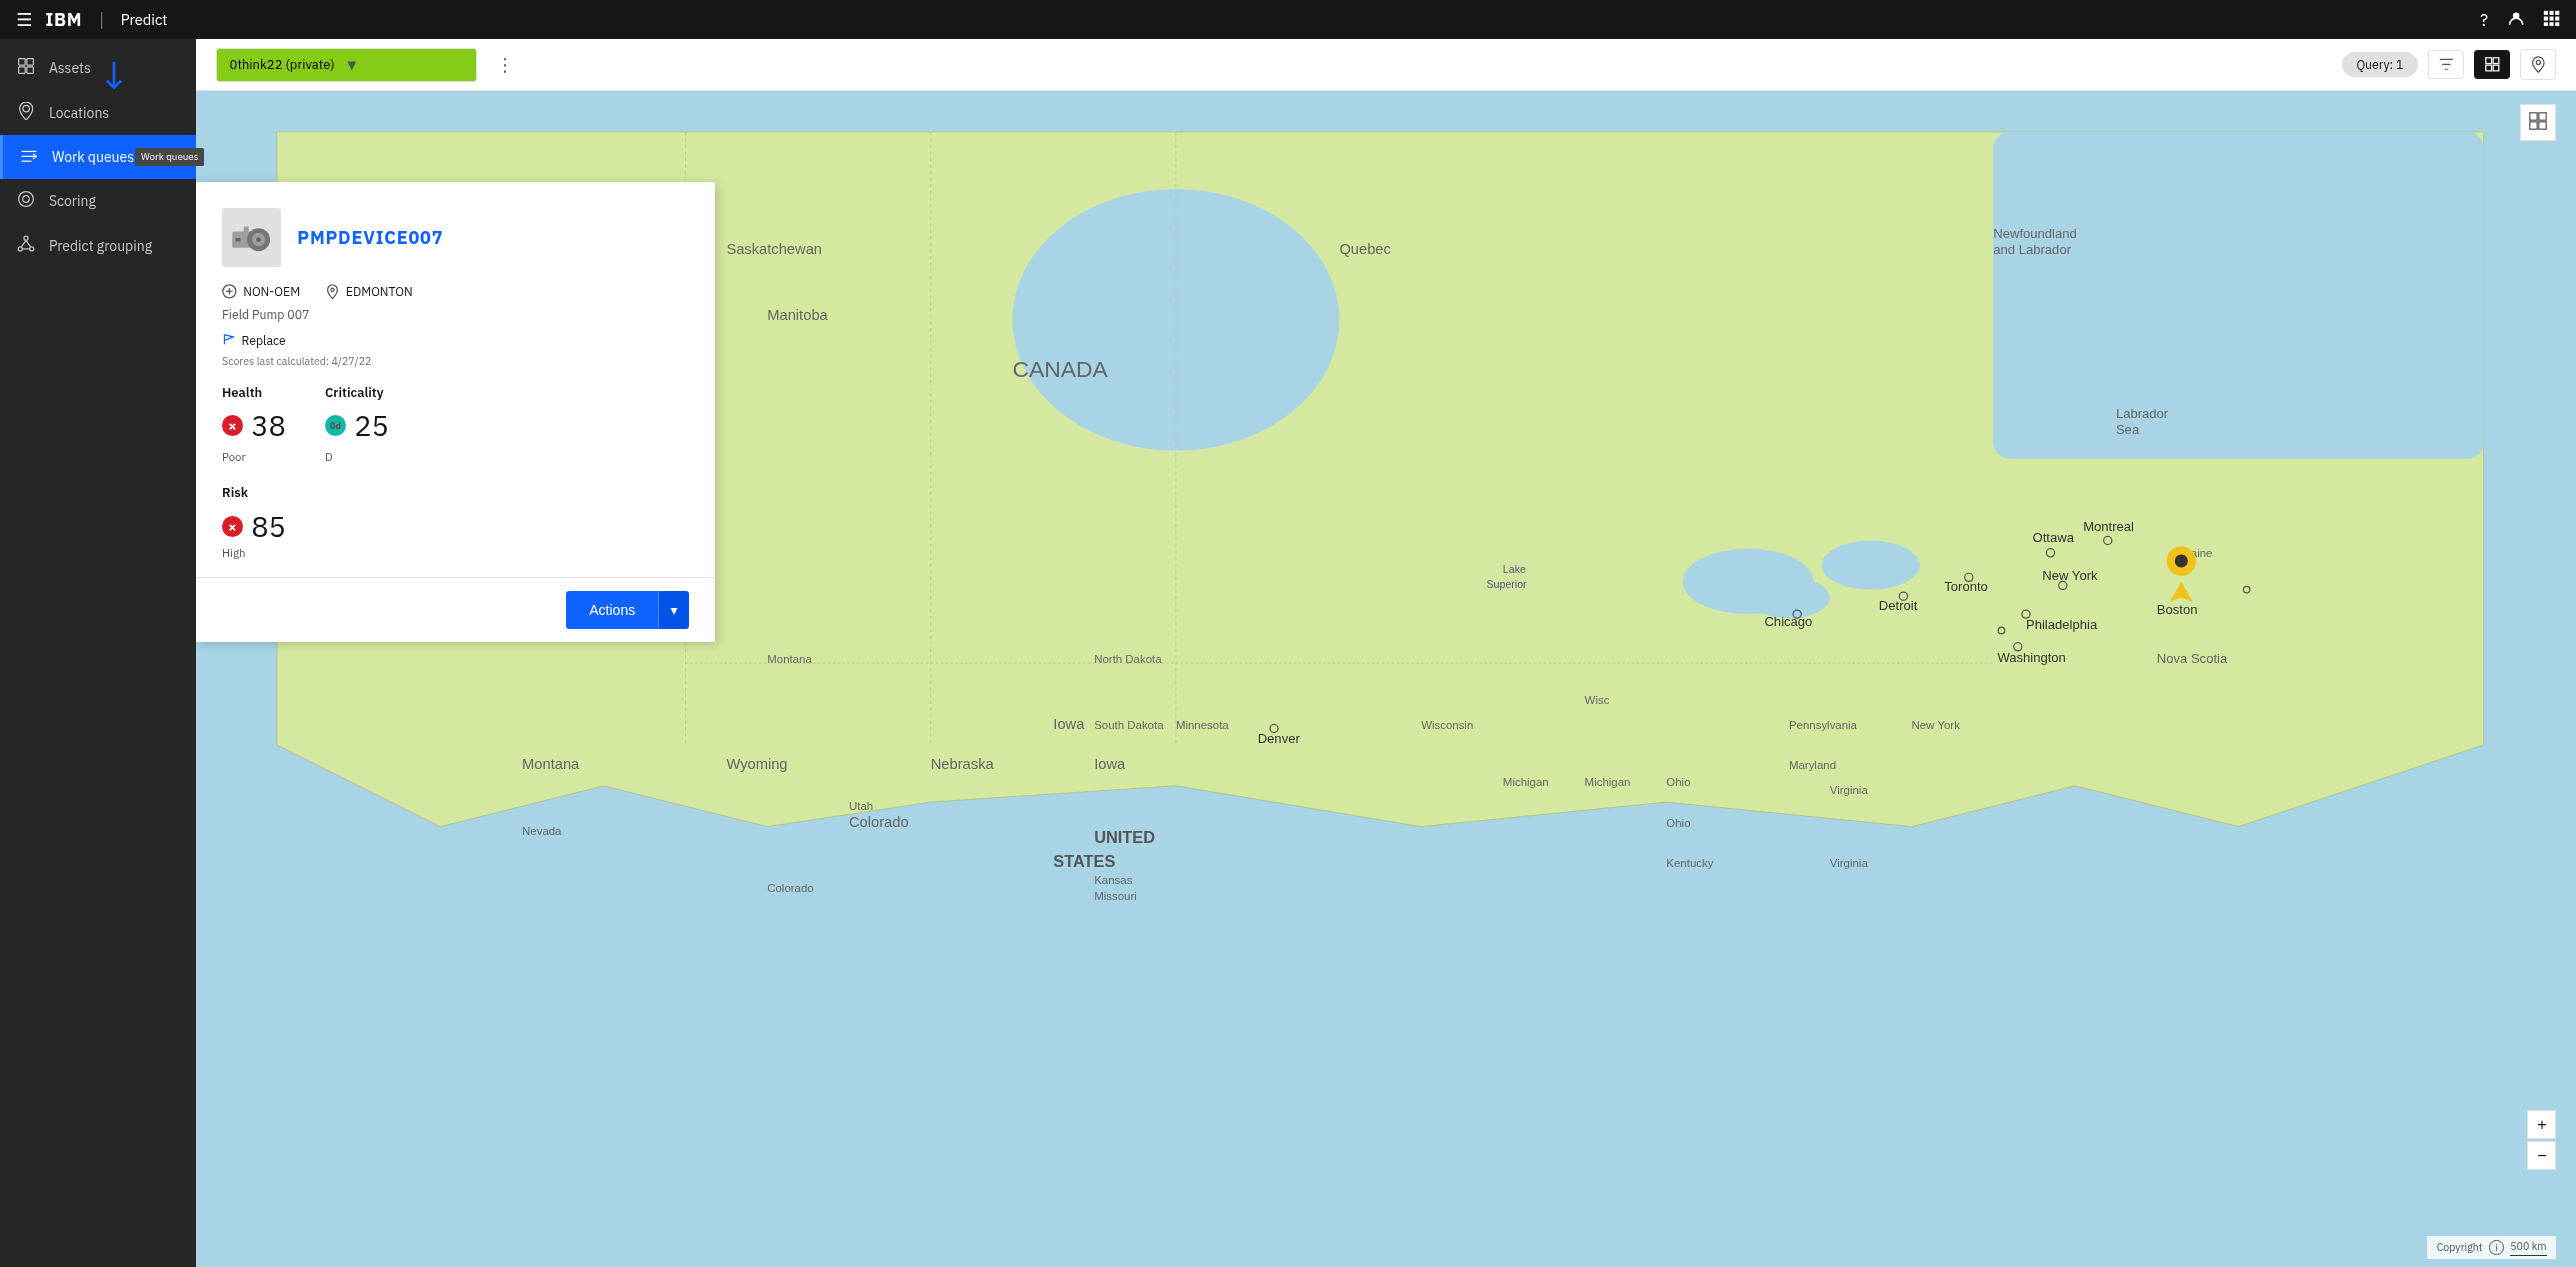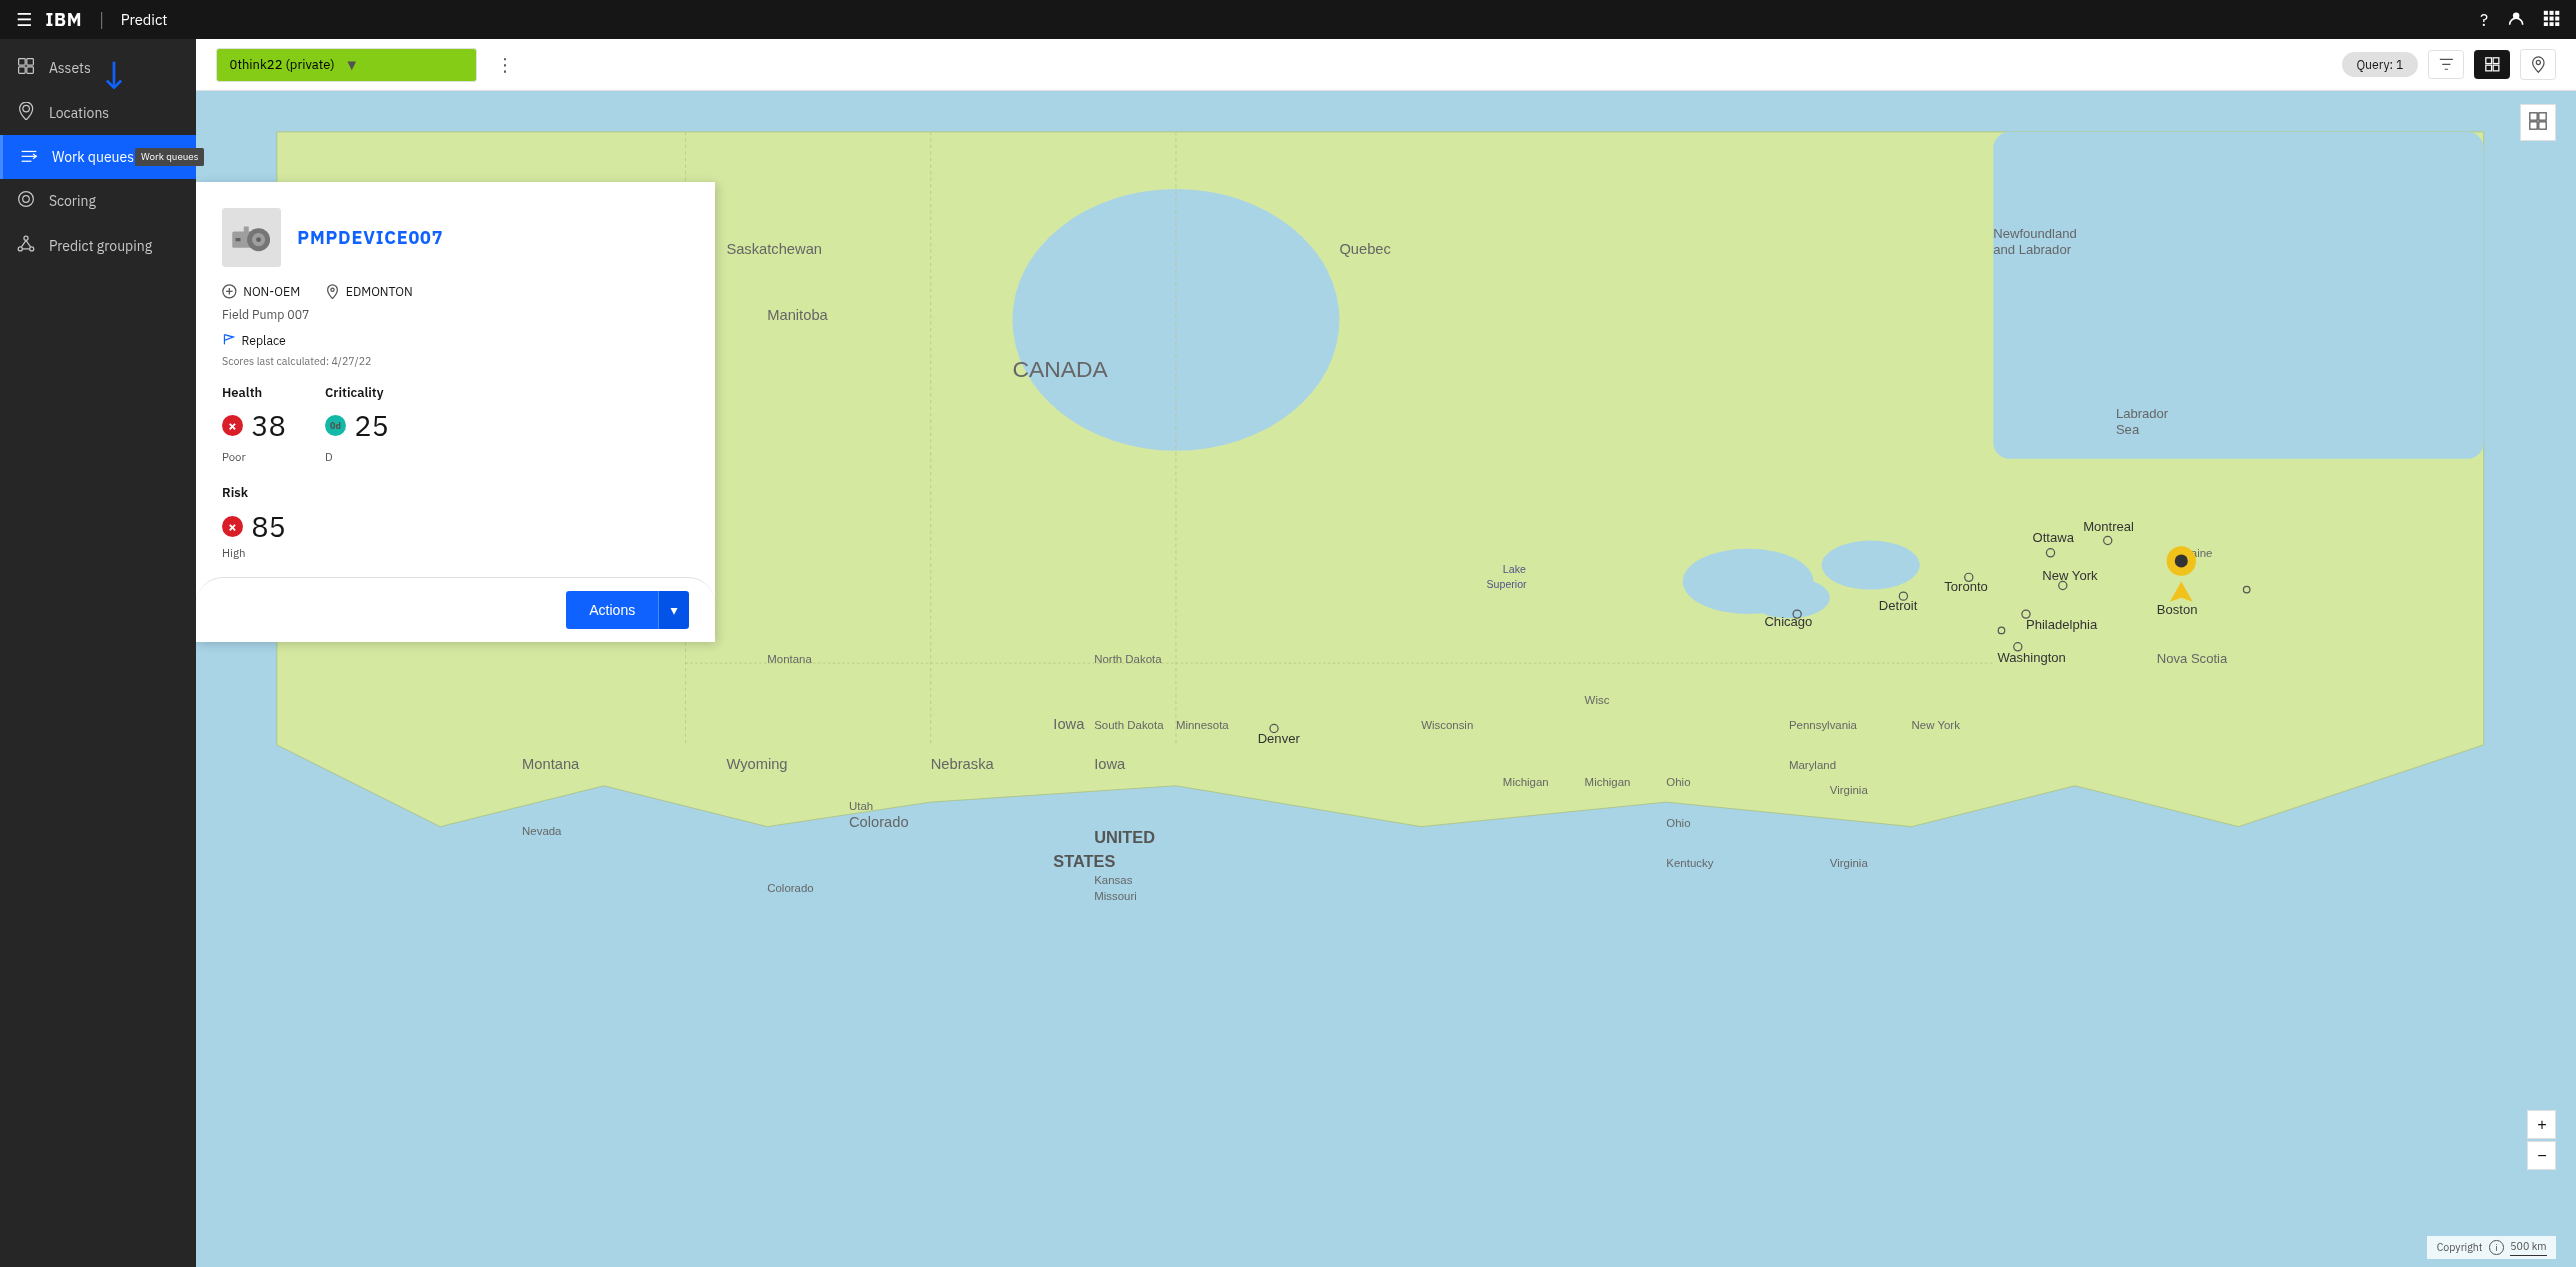--- a/index.html
+++ b/index.html
@@ -276,21 +276,20 @@
     .risk-label { font-size: 13px; font-weight: 600; color: #161616; margin-bottom: 6.5px; }
     .card-actions-row {
       display: flex;
       justify-content: flex-end;
       align-items: center;
       padding: 13px 0;
       border-top: 0.8px solid #e0e0e0;
       margin: 16.3px -26px 0 -26px;
       padding-left: 26px;
       padding-right: 26px;
-      border-radius: 27px;
     }
     .actions-btn {
       background: #0f62fe;
       color: #fff;
       border: none;
       border-radius: 3.3px 0 0 3.3px;
       padding: 11.4px 23px;
       font-size: 14px;
       cursor: pointer;
       font-weight: 400;

